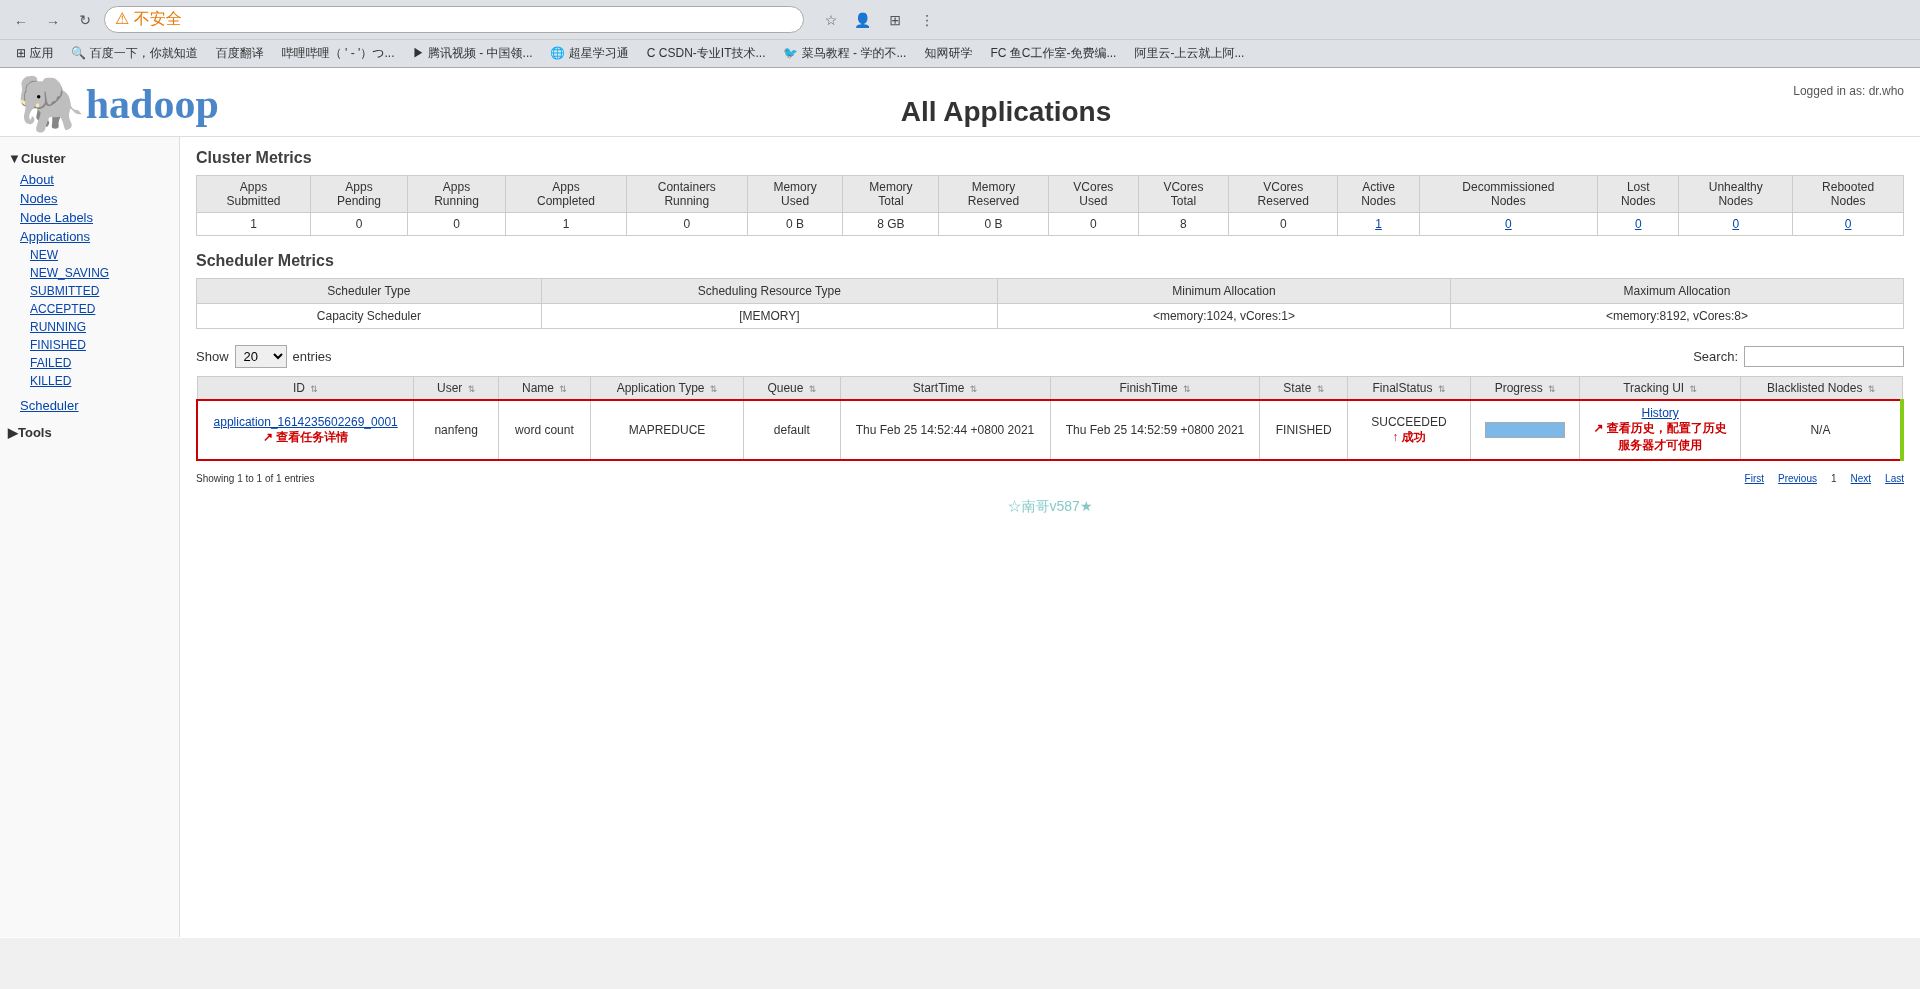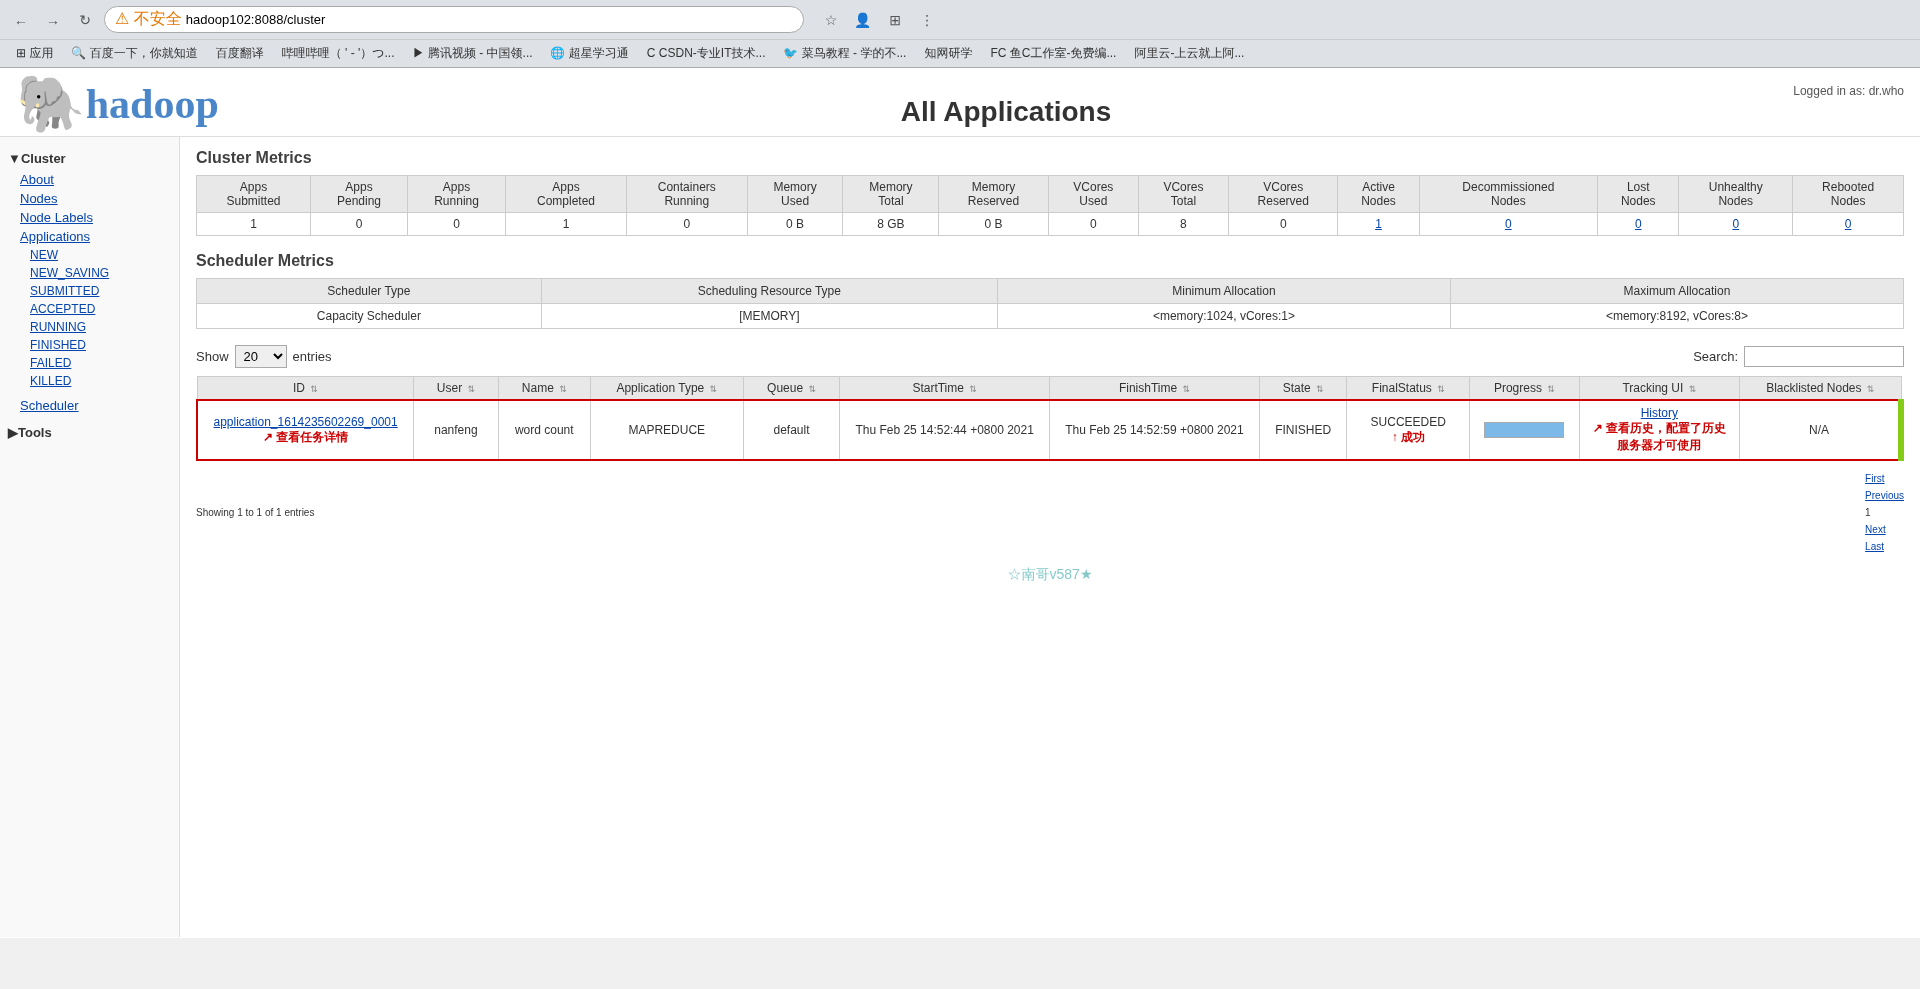--- a/index.html
+++ b/index.html
@@ -143,21 +143,21 @@
       text-align: center; background: white; vertical-align: middle;
     }
     .apps-table tr.highlighted-row td {
       border-top: 2px solid #cc0000;
       border-bottom: 2px solid #cc0000;
     }
     .apps-table tr.highlighted-row td:first-child {
       border-left: 2px solid #cc0000;
     }
     .apps-table tr.highlighted-row td:last-child {
-      border-right: 6px solid #84cc16;
+      border-right: 4px solid #84cc16;
     }
     .sort-arrows { font-size: 9px; color: #888; display: inline; margin-left: 2px; }
     .app-link { color: #0645ad; text-decoration: underline; cursor: pointer; }
     .progress-bar-wrap {
       background: #ddd; height: 16px; width: 80px; margin: 0 auto; position: relative;
       border: 1px solid #aaa;
     }
     .progress-bar-fill {
       background: #7cb9e8; height: 100%; width: 100%;
     }
@@ -166,41 +166,40 @@
     .annotation {
       color: #cc0000; font-size: 12px; font-weight: bold;
     }
     .annotation-red { color: #cc0000; }
 
     
     .table-footer {
       display: flex; justify-content: space-between; align-items: center;
       font-size: 10px; padding: 4px 0;
     }
-    .pagination { display: flex; gap: 6px; flex-direction: column; }
+    .pagination { display: flex; gap: 14px; }
     .pagination a { color: #0645ad; text-decoration: underline; cursor: pointer; }
     .pagination span { cursor: pointer; }
 
     
     .watermark {
       text-align: center; color: #6bb; font-size: 14px; padding: 10px;
       opacity: 0.8;
     }
   </style>
 </head>
 <body>
 
 <div class="browser-chrome">
   <div class="browser-toolbar">
     <button class="nav-btn">←</button>
     <button class="nav-btn">→</button>
     <button class="nav-btn">↻</button>
     <div class="address-bar-wrap">
       <span class="security-warning">⚠ 不安全</span>
-      <input class="address-bar" value="hadoop102:8088/cluster" readonly="" style="">
     </div>
     <div class="browser-actions">
       <button class="browser-action-btn">☆</button>
       <button class="browser-action-btn">👤</button>
       <button class="browser-action-btn">⊞</button>
       <button class="browser-action-btn">⋮</button>
     </div>
   </div>
   <div class="bookmarks-bar">
     <span class="bookmark-item">⊞ 应用</span>

